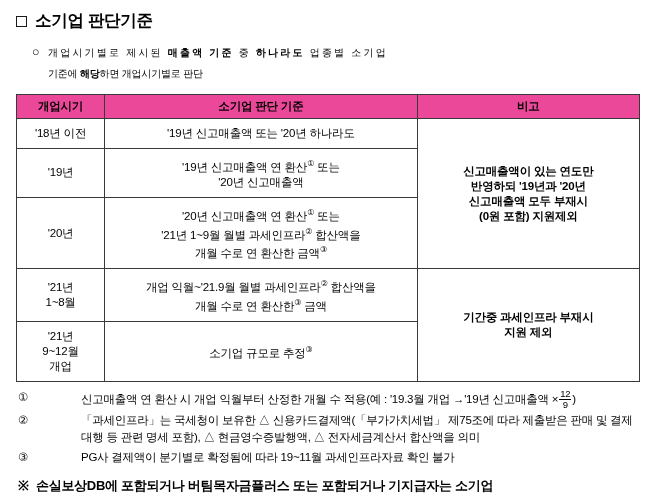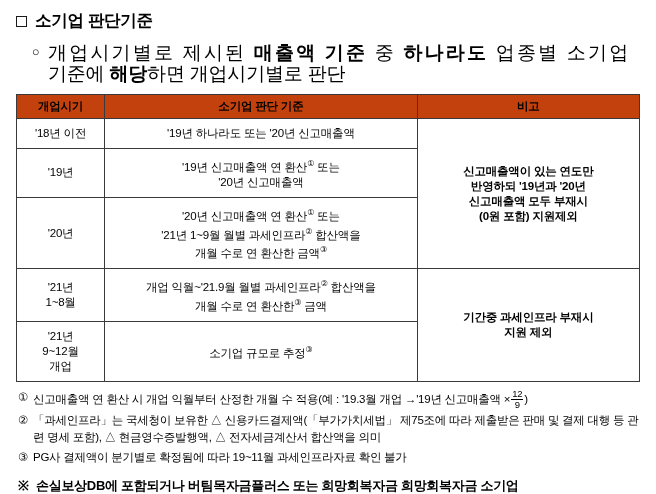--- a/index.html
+++ b/index.html
@@ -47,21 +47,21 @@
     display: flex;
     margin: 0 0 10px 18px;
   }
   .bullet-mark {
     width: 16px;
     flex: none;
     font-size: 12.5px;
     line-height: 21px;
   }
   .bullet-text {
-    font-size: 19px;
+    font-size: 10px;
     line-height: 21px;
     letter-spacing: -0.2px;
   }
   .bullet-text .b {
     font-weight: bold;
   }
   .sp-wide {
     letter-spacing: 2.2px;
   }
 
@@ -75,21 +75,21 @@
   }
   table.main th, table.main td {
     border: 1px solid #3a3a3a;
     text-align: center;
     vertical-align: middle;
     padding: 7px 2px;
     line-height: 15px;
     letter-spacing: -0.2px;
   }
   table.main thead th {
-    background: #c2410c;
+    background: #ec4899;
     font-weight: bold;
     height: 19px;
     padding: 2px;
   }
   .col-a { width: 88px; }
   .col-b { width: 312px; }
   .col-c { width: 222px; }
   .cell-note { line-height: 16px; font-weight: bold; }
   .sup { font-size: 8px; vertical-align: super; }
 
@@ -101,21 +101,21 @@
     letter-spacing: -0.25px;
   }
   .note {
     display: flex;
     margin-bottom: 2px;
   }
   .note .num {
     width: 15px;
     flex: none;
   }
-  .note .txt { flex: 1; }
+  .note .txt { flex: 1; margin-left: 48px; }
   .frac {
     display: inline-block;
     vertical-align: middle;
     text-align: center;
     font-size: 9.5px;
     line-height: 10px;
     margin: 0 1px;
   }
   .frac .n { display: block; border-bottom: 1px solid #000; padding: 0 1px; }
   .frac .d { display: block; padding: 0 1px; }
@@ -163,21 +163,21 @@
     <thead>
       <tr>
         <th>개업시기</th>
         <th>소기업 판단 기준</th>
         <th>비고</th>
       </tr>
     </thead>
     <tbody>
       <tr>
         <td>'18년 이전</td>
-        <td>'19년 하나라도 또는 '20년 신고매출액</td>
+        <td>'19년 신고매출액 또는 '20년 하나라도</td>
         <td class="cell-note" rowspan="3">
           신고매출액이 있는 연도만<br>반영하되 '19년과 '20년<br>신고매출액 모두 부재시<br>(0원 포함) 지원제외
         </td>
       </tr>
       <tr>
         <td>'19년</td>
         <td>'19년 신고매출액 연 환산<span class="sup">①</span> 또는<br>'20년 신고매출액</td>
       </tr>
       <tr>
         <td>'20년</td>
@@ -208,17 +208,17 @@
     </div>
     <div class="note">
       <div class="num">③</div>
       <div class="txt">PG사 결제액이 분기별로 확정됨에 따라 19~11월 과세인프라자료 확인 불가</div>
     </div>
   </div>
 
   <div class="star-note">
     <div class="star">※</div>
     <div class="txt">
-      <span>손실보상DB에 포함되거나 버팀목자금플러스 또는 희망회복자금 희망회복자금 소기업</span><br>
+      <span>손실보상DB에 포함되거나 버팀목자금플러스 또는 포함되거나 기지급자는 소기업</span><br>
     </div>
   </div>
 
 </div>
 
 </body></html>

